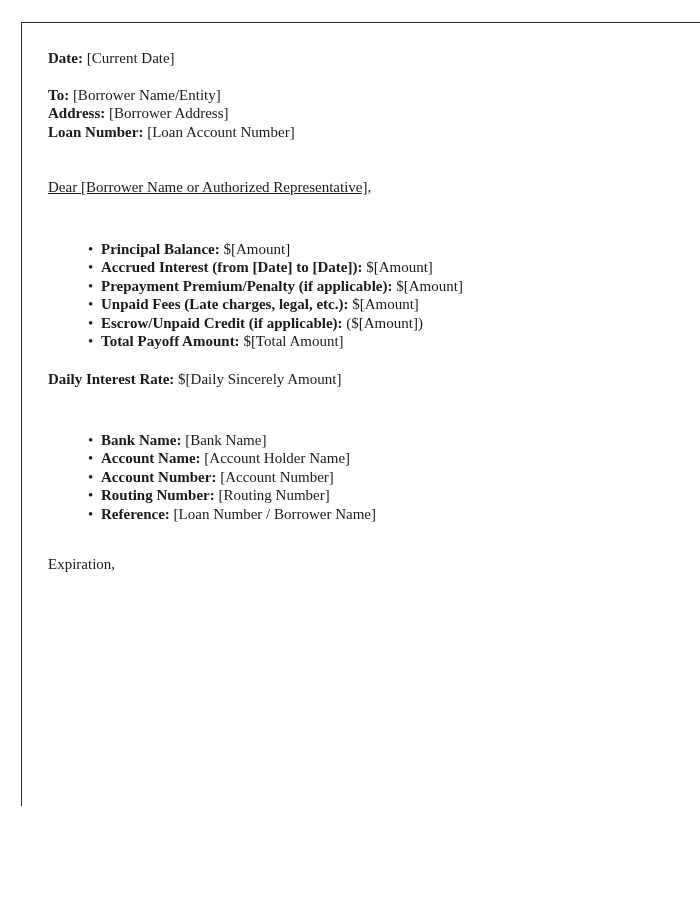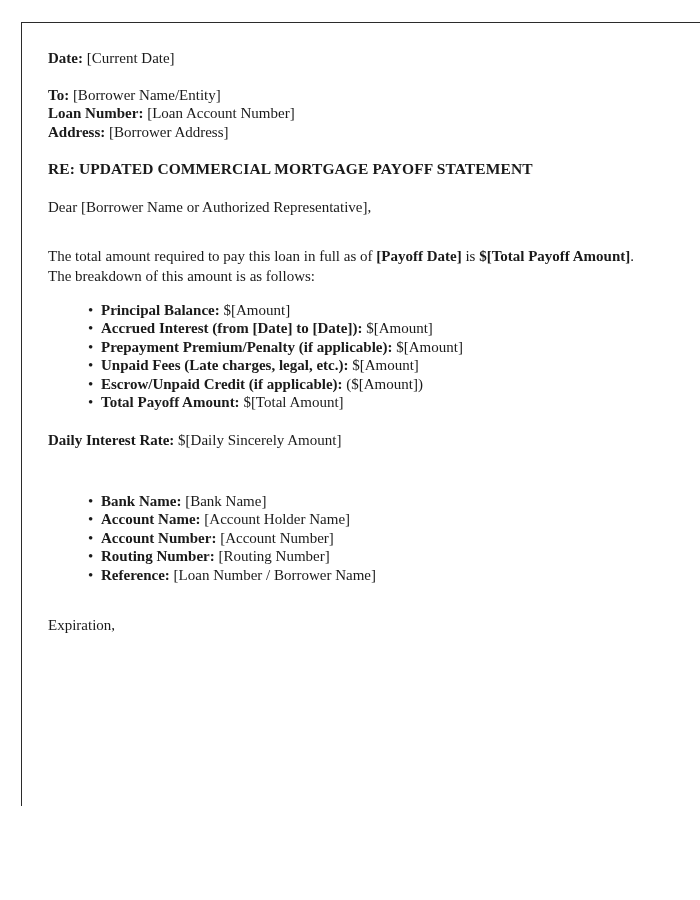--- a/index.html
+++ b/index.html
@@ -39,20 +39,21 @@
   }
   .block-gap-sm {
     height: 14px;
   }
   .para {
     font-size: 15px;
     line-height: 20.5px;
     margin: 0;
     text-align: left;
     max-width: 588px;
+    text-decoration: underline;
   }
   .re-title {
     font-size: 15.5px;
     font-weight: bold;
     line-height: 20px;
     margin: 0;
     letter-spacing: 0.1px;
   }
   .section-head {
     font-size: 15px;
@@ -99,44 +100,40 @@
       <span>[Current Date]</span>
     </div>
 
     <div class="block-gap"></div>
 
     <div class="doc-line">
       <span class="b">To:</span>
       <span>[Borrower Name/Entity]</span>
     </div>
     <div class="doc-line">
+      <span class="b">Address:</span>
+      <span>[Borrower Address]</span>
+    </div>
+    <div class="doc-line">
       <span class="b">Loan Number:</span>
       <span>[Loan Account Number]</span>
     </div>
-    <div class="doc-line">
-      <span class="b">Address:</span>
-      <span>[Borrower Address]</span>
-    </div>
-
-    <div class="block-gap"></div>
-
-    <div class="re-title">RE: UPDATED COMMERCIAL MORTGAGE PAYOFF STATEMENT</div>
+
+    <div class="block-gap"></div>
+
 
     <div class="block-gap"></div>
 
     <div class="para">Dear [Borrower Name or Authorized Representative],</div>
 
     <div class="block-gap-sm"></div>
 
 
     <div class="block-gap-sm"></div>
 
-    <div class="para">
-      <span>The total amount required to pay this loan in full as of </span><span class="b">[Payoff Date]</span><span> is </span><span class="b">$[Total Payoff Amount]</span><span>. The breakdown of this amount is as follows:</span>
-    </div>
 
     <div class="block-gap-sm"></div>
 
     <ul class="bullets">
       <li>
         <span class="bullet-dot">•</span>
         <span class="b">Principal Balance:</span>
         <span>$[Amount]</span>
       </li>
       <li>

